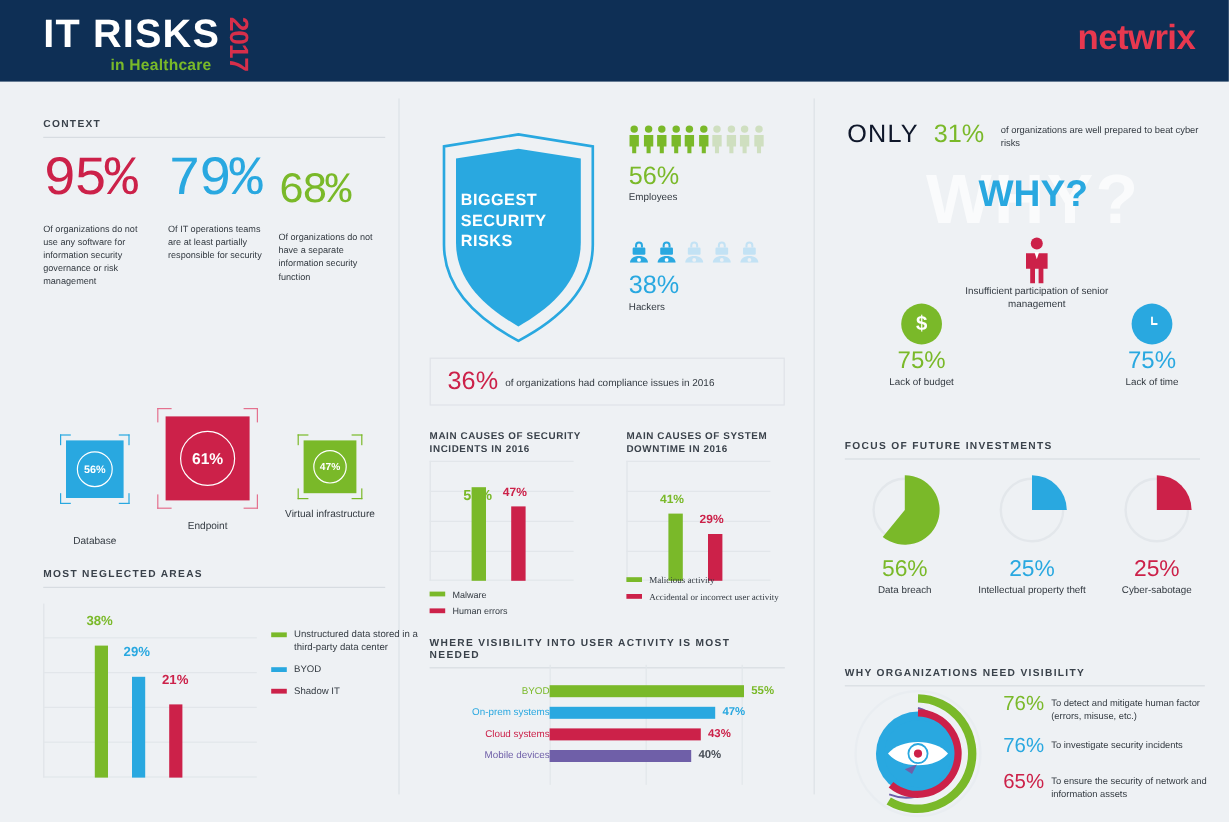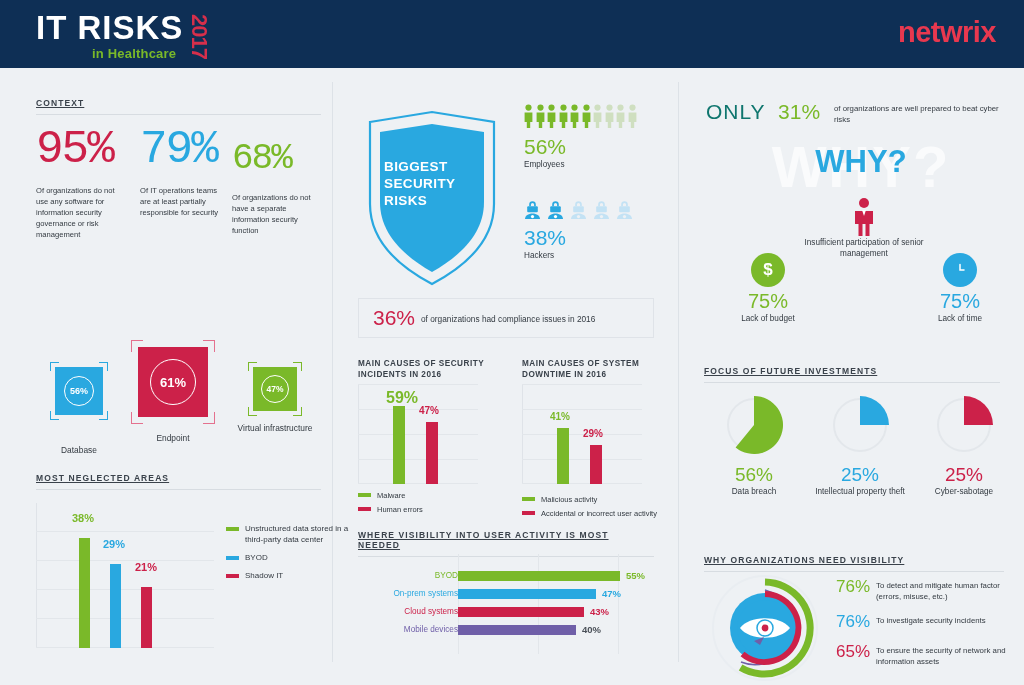--- a/index.html
+++ b/index.html
@@ -35,21 +35,21 @@
     position:absolute; right:28px; top:16px;
     font-size:29px; font-weight:bold; color:#e8384f; letter-spacing:-.5px;
   }
   .vdiv { position:absolute; top:82px; width:1px; height:580px; background:#dde2e7; }
   .vdiv-a { left:332px; }
   .vdiv-b { left:678px; }
 
   
   .sec-title {
     font-size:8.5px; font-weight:bold; letter-spacing:1.1px;
-    color:#3a424b; text-transform:uppercase;text-decoration:underline;
+    color:#3a424b; text-transform:uppercase;
   }
   .sec-rule { height:1px; background:#d7dce1; margin-top:6px; }
 
   
   .ctx-row { position:absolute; left:36px; top:125px; width:285px; }
   .ctx-item { position:absolute; top:0; }
   .ctx-num { font-size:46px; font-weight:normal; line-height:50px; letter-spacing:-2px;font-family:Liberation Mono, monospace; }
   .ctx-num.sm { font-size:36px; }
   .ctx-txt { font-size:7.6px; line-height:11px; color:#333a41; margin-top:10px; }
   .c-red { color:#cc2149; }
@@ -111,21 +111,21 @@
   .hbar-sec { position:absolute; left:358px; top:530px; width:296px; }
   .hbc { position:absolute; left:0; top:24px; width:296px; height:100px; }
   .hrow { position:absolute; left:0; width:100%; height:15px; }
   .hlab { position:absolute; right:198px; width:90px; text-align:right; font-size:8.2px; line-height:15px; }
   .hbar { position:absolute; left:100px; height:10px; top:2.5px; }
   .hval { position:absolute; font-size:9.5px; font-weight:bold; line-height:15px; }
   .hgrid { position:absolute; top:0; width:1px; height:100%; background:#e2e6ea; }
 
   
   .only-row { position:absolute; left:706px; top:100px; width:310px; height:30px; }
-  .only-word { font-size:21px; color:#0f766e; letter-spacing:1px; }
+  .only-word { font-size:21px; color:#0f172a; letter-spacing:1px; }
   .only-num { font-size:21px; color:#7ab929; margin-left:8px; }
   .only-txt { position:absolute; left:128px; top:3px; font-size:7.8px; line-height:11px; color:#333a41; }
 
   .why-ghost {
     position:absolute; left:706px; top:136px; width:310px;
     font-size:58px; font-weight:bold; color:#fafbfc; letter-spacing:2px;
     text-align:center; line-height:62px; user-select:none;
   }
   .why-front {
     position:absolute; left:706px; top:144px; width:310px;
@@ -373,21 +373,21 @@
   <div class="cause" style="left:358px;top:358px;">
     <div class="cause-h">MAIN CAUSES OF SECURITY INCIDENTS IN 2016</div>
     <div class="cause-chart">
       <div class="axis-v"></div>
       <div class="grid-l" style="top:0;"></div>
       <div class="grid-l" style="top:25px;"></div>
       <div class="grid-l" style="top:50px;"></div>
       <div class="grid-l" style="top:75px;"></div>
       <div class="grid-l" style="top:99px;"></div>
       <div class="vbar" style="left:35px;width:12px;height:78px;background:#7ab929;"></div>
-      <div class="vbar-lbl c-green" style="left:28px;top:5px;font-size:16px;">59%</div>
+      <div class="vbar-lbl c-green" style="left:28px;top:22px;font-size:12px;">59%</div>
       <div class="vbar" style="left:68px;width:12px;height:62px;background:#cc2149;"></div>
       <div class="vbar-lbl c-red" style="left:61px;top:21px;font-size:10px;">47%</div>
     </div>
     <div style="position:absolute;left:0;top:132px;width:150px;">
       <div class="leg-row" style="margin-bottom:3px;">
         <div class="leg-sw" style="background:#7ab929;margin-top:3px;"></div>
         <div class="leg-tx" style="font-size:7.5px;">Malware</div>
       </div>
       <div class="leg-row" style="margin-bottom:5px;">
         <div class="leg-sw" style="background:#cc2149;margin-top:3px;"></div>
@@ -403,21 +403,21 @@
       <div class="grid-l" style="top:0;"></div>
       <div class="grid-l" style="top:25px;"></div>
       <div class="grid-l" style="top:50px;"></div>
       <div class="grid-l" style="top:75px;"></div>
       <div class="grid-l" style="top:99px;"></div>
       <div class="vbar" style="left:35px;width:12px;height:56px;background:#7ab929;"></div>
       <div class="vbar-lbl c-green" style="left:28px;top:27px;font-size:10px;">41%</div>
       <div class="vbar" style="left:68px;width:12px;height:39px;background:#cc2149;"></div>
       <div class="vbar-lbl c-red" style="left:61px;top:44px;font-size:10px;">29%</div>
     </div>
-    <div style="position:absolute;left:0;top:136px;width:150px;">
+    <div style="position:absolute;left:0;top:120px;width:150px;font-family:Liberation Serif, serif;">
       <div class="leg-row" style="margin-bottom:3px;">
         <div class="leg-sw" style="background:#7ab929;margin-top:3px;"></div>
         <div class="leg-tx" style="font-size:7.5px;white-space:nowrap;">Malicious activity</div>
       </div>
       <div class="leg-row" style="margin-bottom:3px;">
         <div class="leg-sw" style="background:#cc2149;margin-top:3px;"></div>
         <div class="leg-tx" style="font-size:7.5px;white-space:nowrap;">Accidental or incorrect user activity</div>
       </div>
     </div>
   </div>

